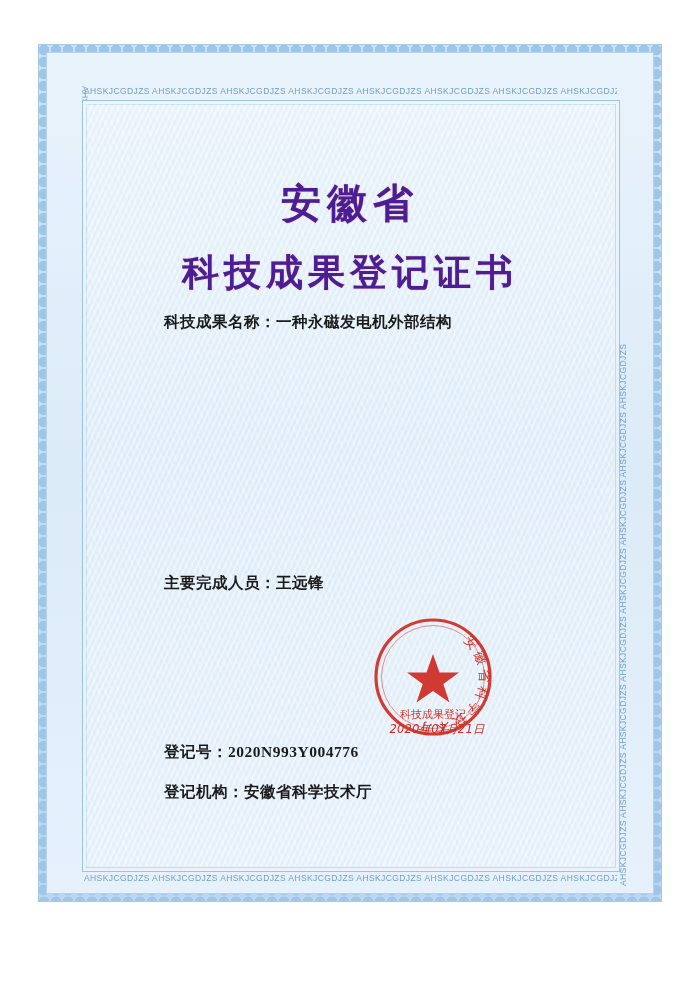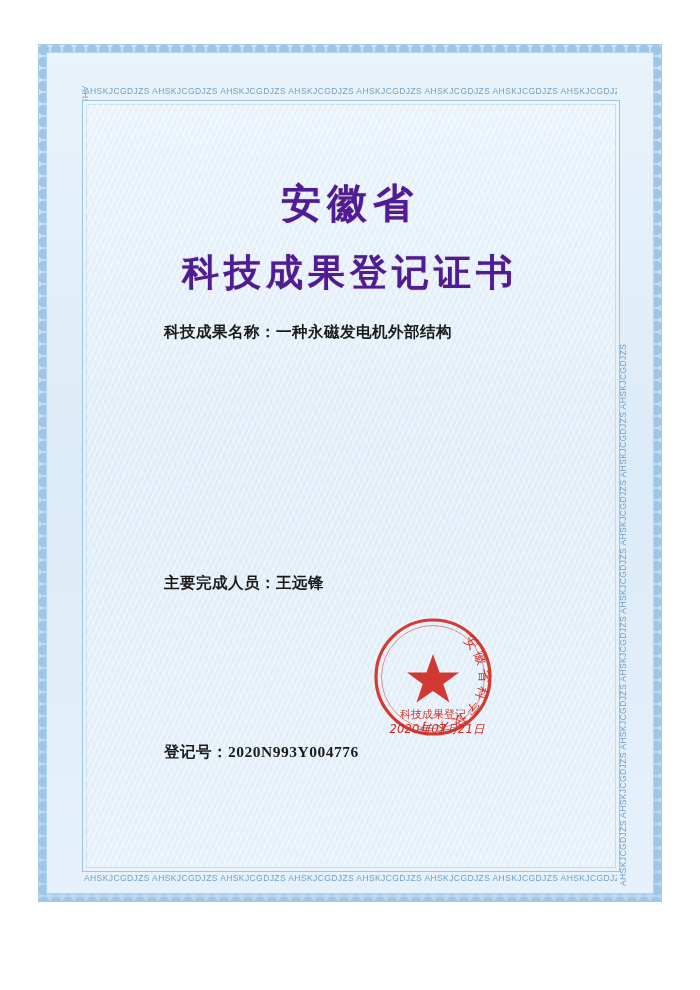--- a/index.html
+++ b/index.html
@@ -138,21 +138,21 @@
     width: 420px;
     font-family: "DejaVu Sans", sans-serif;
     font-size: 15.5px;
     font-weight: bold;
     color: #1b1b1b;
     letter-spacing: 0.5px;
   }
   .field .label { }
   .field .value { }
 
-  .f-name   { top: 222px; }
+  .f-name   { top: 212px; }
   .f-unit   { top: 312px; }
   .f-people { top: 473px; }
   .f-regno  { top: 642px; font-family: Liberation Serif, serif; }
   .f-regorg { top: 682px; }
 
   
   .seal {
     position: absolute;
     left: 370px;
     top: 614px;
@@ -212,20 +212,23 @@
 
 
     <div class="field f-people">
       <span class="label">主要完成人员：</span><span class="value">王远锋</span>
     </div>
 
     <div class="field f-regno">
       <span class="label">登记号：</span><span class="value">2020N993Y004776</span>
     </div>
 
+    <div class="field f-regorg">
+      <span class="label">登记机构：</span><span class="value">安徽省科学技术厅</span>
+    </div>
   </div>
 
   <div class="seal">
     <svg width="126" height="126" viewBox="0 0 126 126" aria-hidden="true">
       <defs>
         <path id="ringpath" d="M 63,63 m 0,-47 a 47,47 0 1,1 -0.01,0"></path>
       </defs>
       <circle cx="63" cy="63" r="57" fill="none" stroke="#cf2b22" stroke-width="3.2" opacity="0.92"></circle>
       <circle cx="63" cy="63" r="51.5" fill="none" stroke="#cf2b22" stroke-width="1" opacity="0.5"></circle>
 

